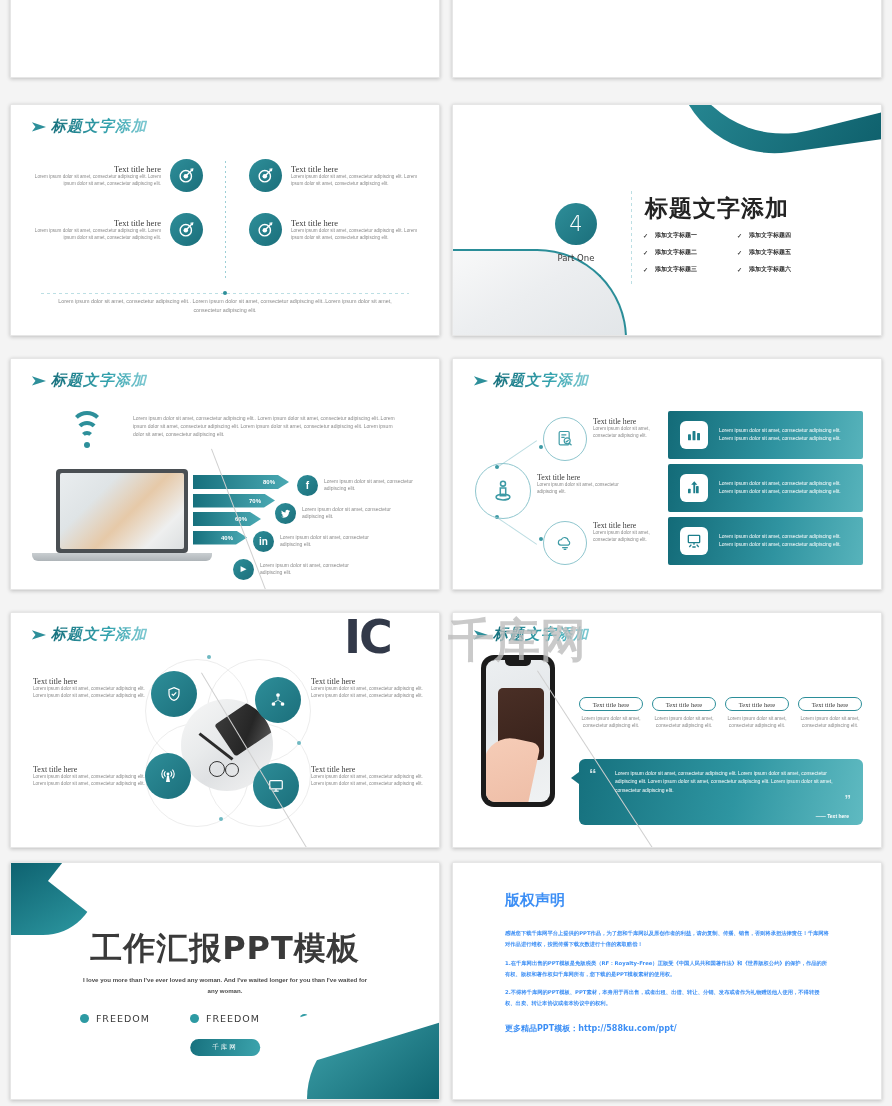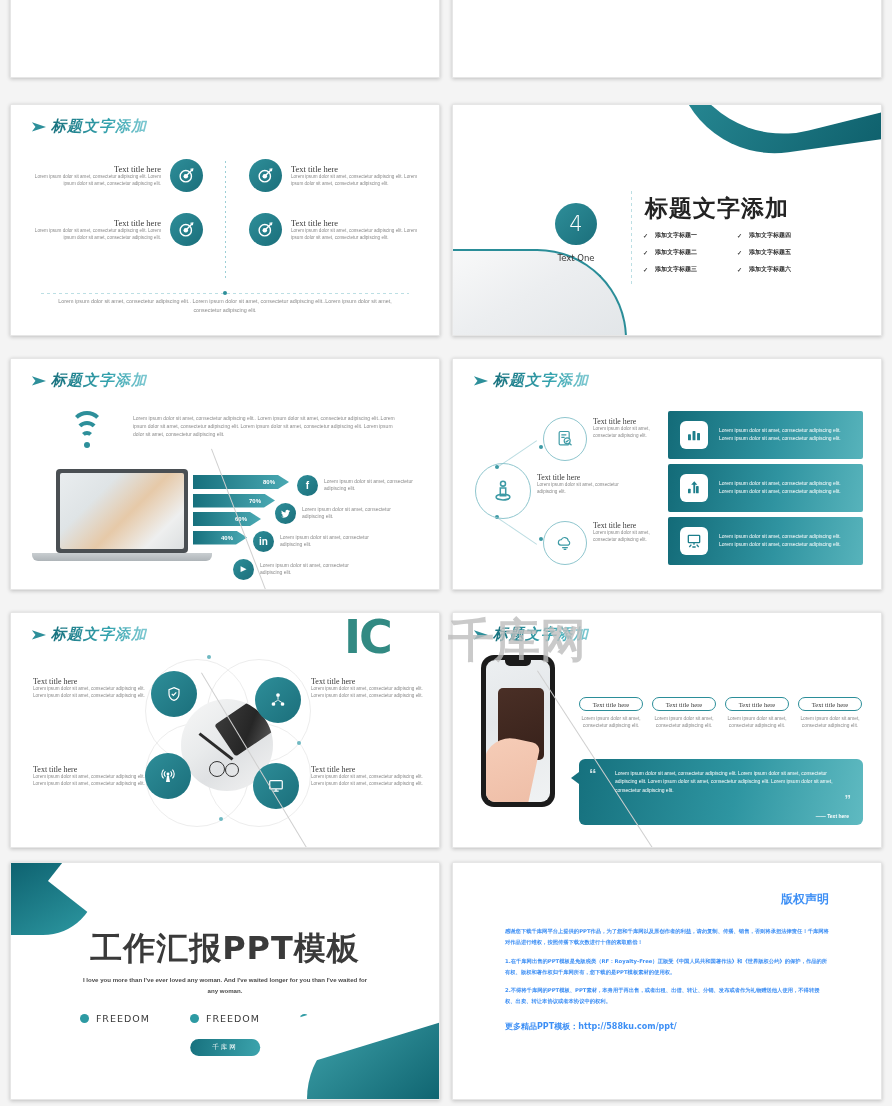--- a/index.html
+++ b/index.html
@@ -175,27 +175,27 @@
   .tl-free { position:absolute; left:0; right:0; top:150px; display:flex; justify-content:center; gap:40px; }
   .tl-free .f { display:flex; align-items:center; gap:7px; font-size:9.5px; color:#3a3a3a; letter-spacing:1px;
       font-family:"DejaVu Sans", sans-serif; }
   .tl-free .dot { width:9px; height:9px; border-radius:50%; background:#2d9aa3; }
   .tl-btn { position:absolute; left:50%; top:176px; transform:translateX(-50%);
       padding:4px 22px; border-radius:11px; background:linear-gradient(100deg,#17717e,#3ca4ad);
       color:#fff; font-size:6.5px; letter-spacing:2px; }
 
   
   .cp { position:absolute; left:52px; right:52px; top:28px; color:#3d8ff5; }
-  .cp h2 { text-align:right; font-size:12px; font-weight:bold; margin-bottom:18px; font-family:Liberation Serif, serif; }
+  .cp h2 { text-align:left; font-size:15px; font-weight:bold; margin-bottom:18px; font-family:Liberation Serif, serif; }
   .cp p { font-size:5.3px; line-height:2.05; font-weight:bold; margin-bottom:8px; font-family:"DejaVu Sans", sans-serif; }
   .cp .more { font-size:8px; font-weight:bold; margin-top:14px; font-family:"DejaVu Sans", sans-serif; }
 
   
   .wm { position:absolute; left:300px; top:608px; width:360px; height:90px; pointer-events:none; }
-  .wm .lg { position:absolute; left:44px; top:2px; font-size:46px; font-weight:bold; color:#0f766e;
+  .wm .lg { position:absolute; left:44px; top:2px; font-size:46px; font-weight:bold; color:#0f172a;
       font-family:"DejaVu Sans", sans-serif; letter-spacing:-2px; opacity:.85; }
   .wm .cn { position:absolute; left:148px; top:2px; font-size:46px; font-weight:bold; color:#bdbdbd;
       font-family:"DejaVu Sans", sans-serif; opacity:.8; }
   .wm .url { position:absolute; left:74px; top:52px; font-size:22px; color:#cfcfcf; letter-spacing:5px;
       font-family:"DejaVu Sans", sans-serif; opacity:.9; }
 </style>
 </head>
 <body>
 
 <div class="page">
@@ -294,21 +294,21 @@
   <div class="slide r1 cr">
     <div class="corner-swoosh"></div>
     <div class="corner-swoosh2"></div>
 
     <div class="pen-photo">
       
       
     </div>
 
     <div class="partno teal-circ">4</div>
-    <div class="partlbl">Text One</div>
+    <div class="partlbl">Part One</div>
     <div class="part-div"></div>
     <div class="part-title">标题文字添加</div>
 
     <div class="checks">
       <div class="chk">
           <span class="c">✓</span>
           <span>添加文字标题一</span>
         </div>
       <div class="chk">
           <span class="c">✓</span>

